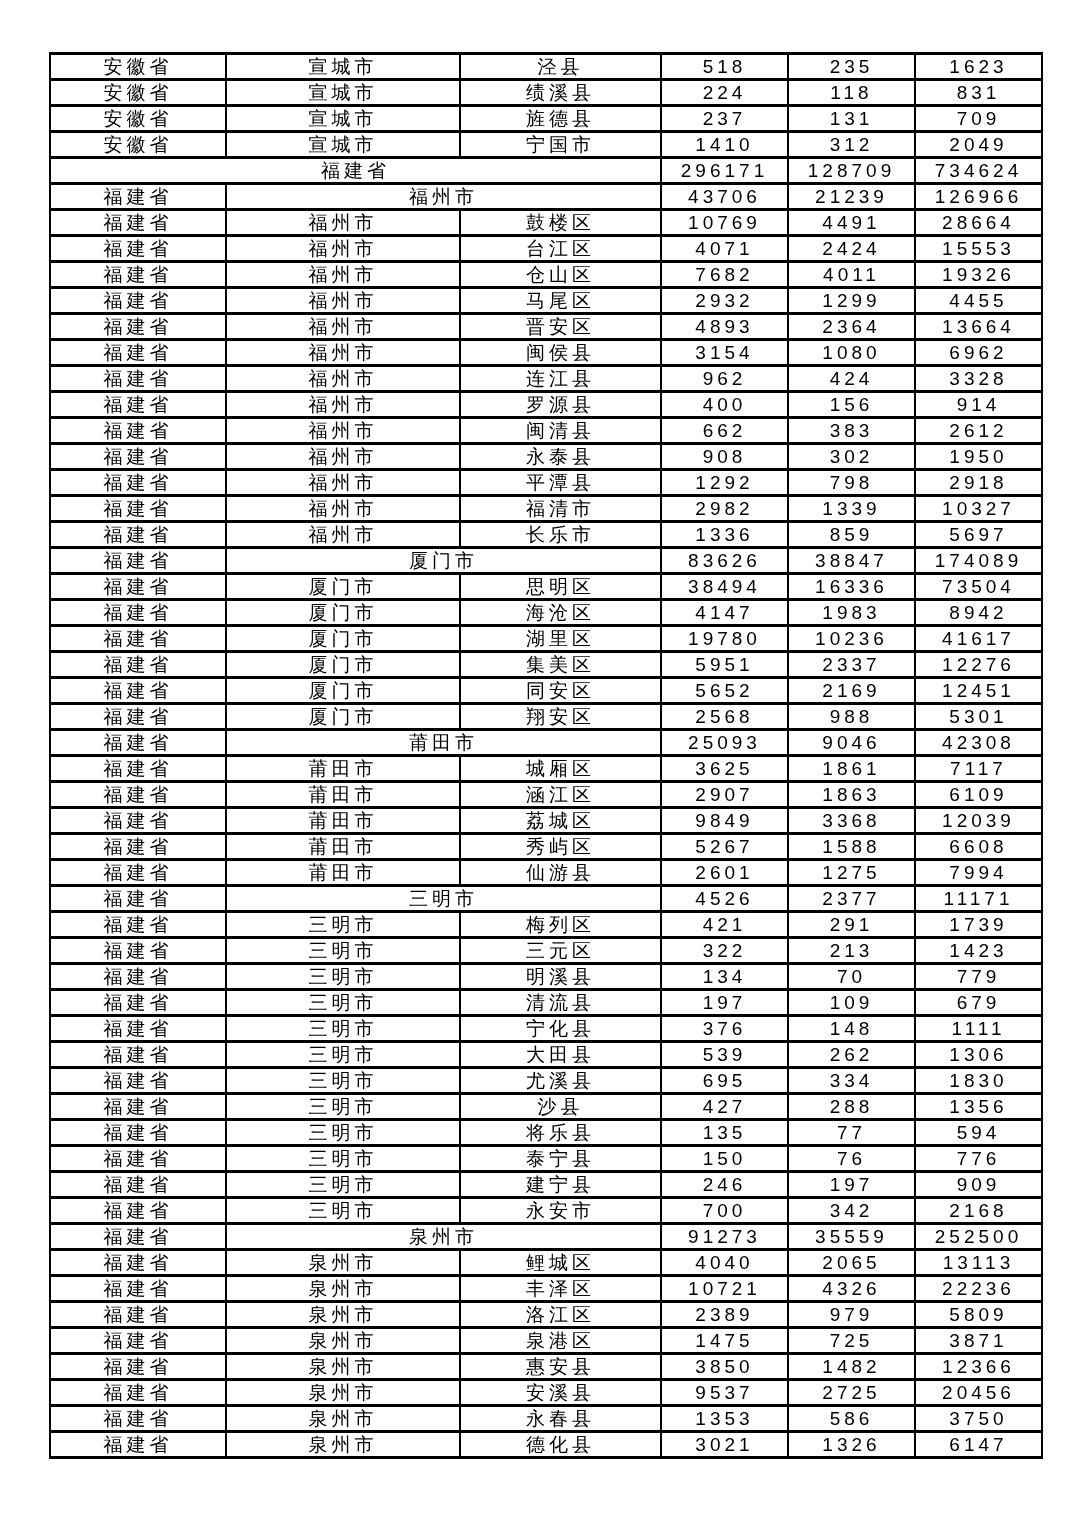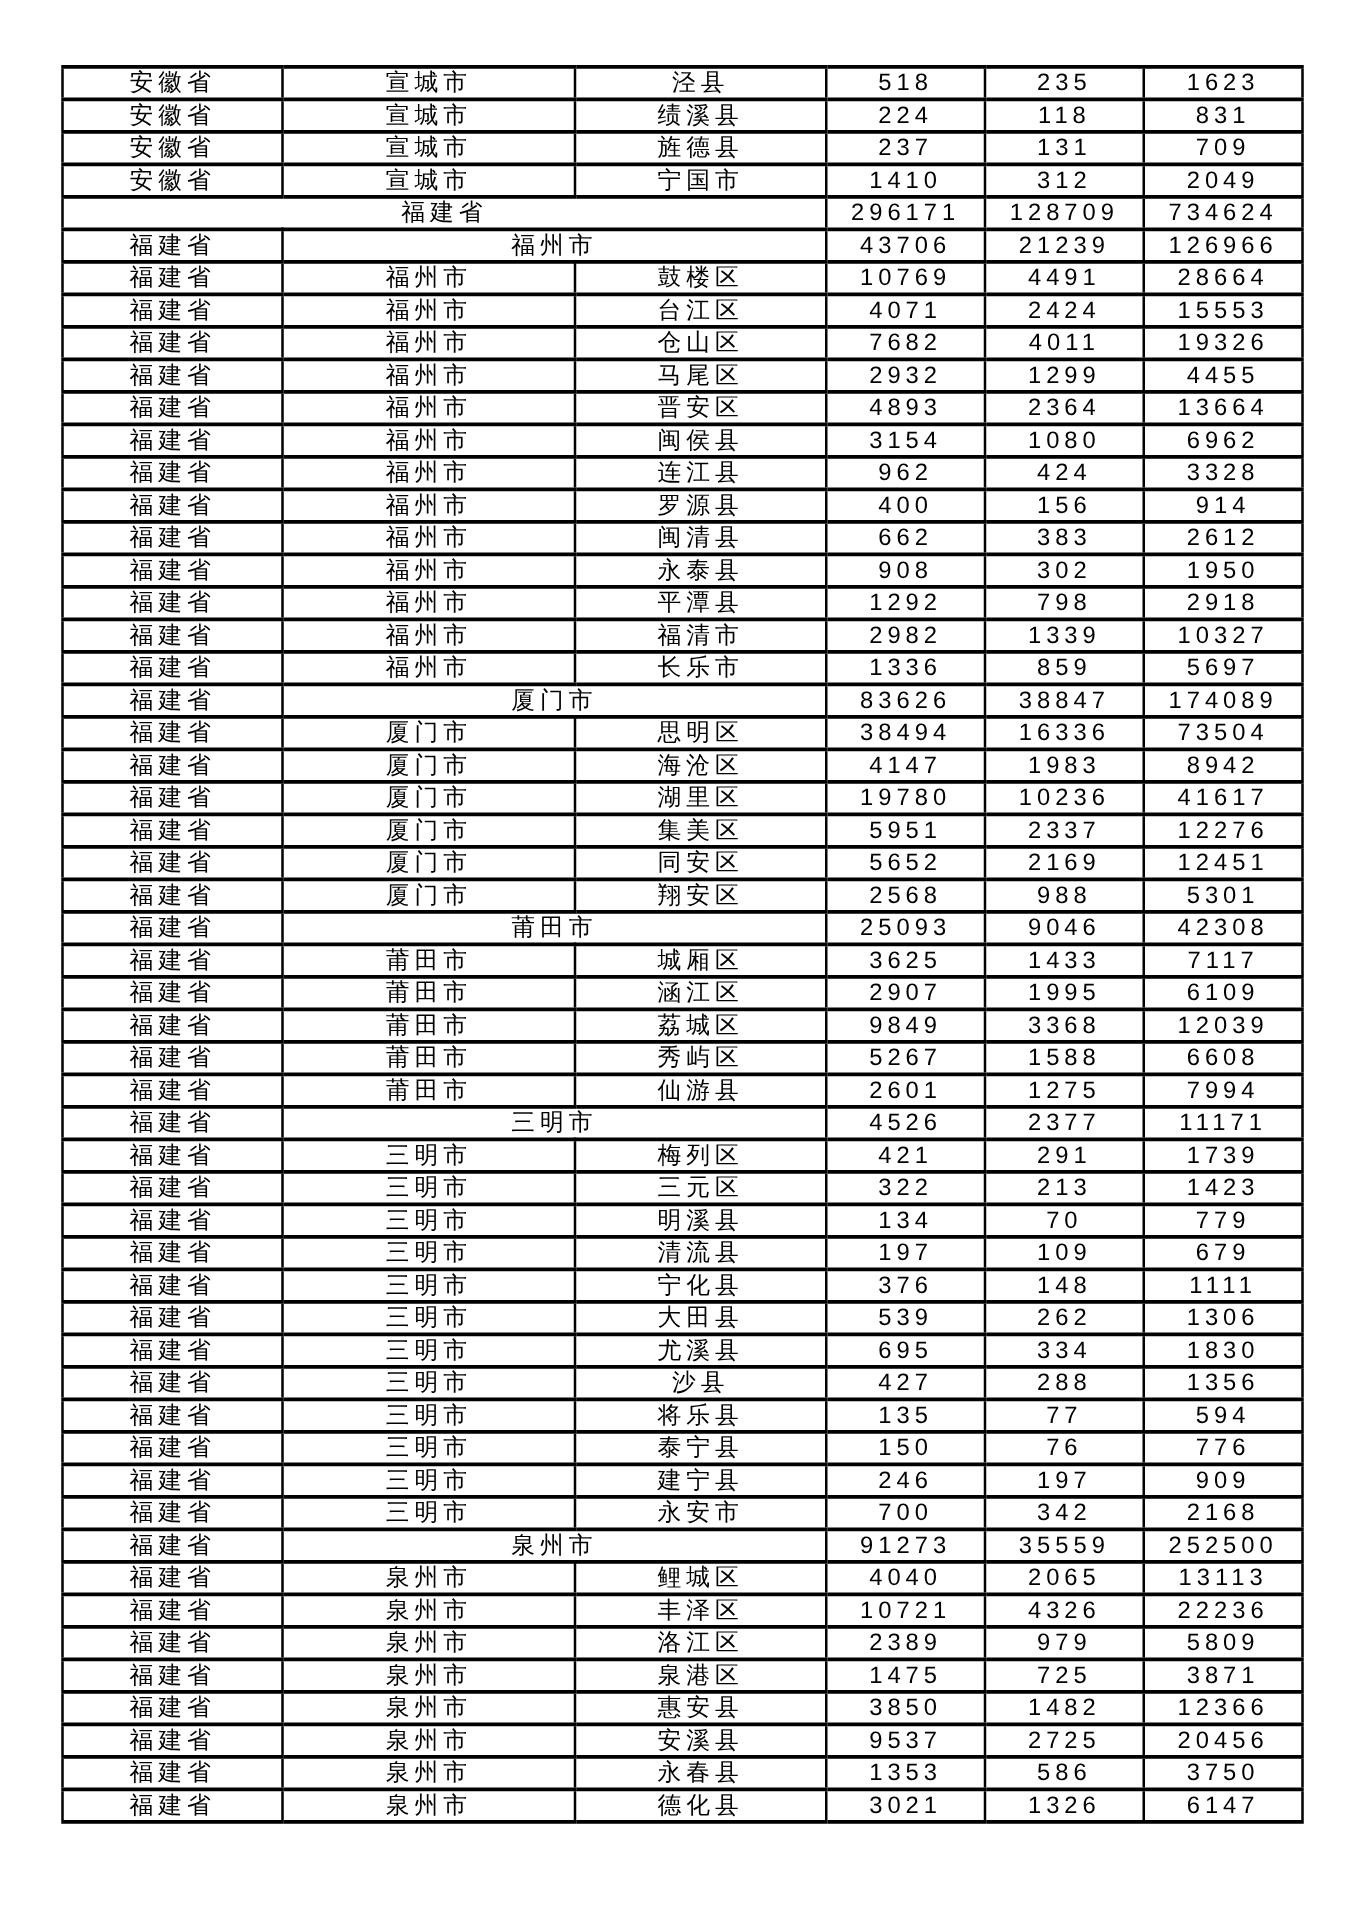--- a/index.html
+++ b/index.html
@@ -264,29 +264,29 @@
           <td colspan="2">莆田市</td>
           <td>25093</td>
           <td>9046</td>
           <td>42308</td>
         </tr>
         <tr>
           <td>福建省</td>
           <td>莆田市</td>
           <td>城厢区</td>
           <td>3625</td>
-          <td>1433</td>
+          <td>1861</td>
           <td>7117</td>
         </tr>
         <tr>
           <td>福建省</td>
           <td>莆田市</td>
           <td>涵江区</td>
           <td>2907</td>
-          <td>1995</td>
+          <td>1863</td>
           <td>6109</td>
         </tr>
         <tr>
           <td>福建省</td>
           <td>莆田市</td>
           <td>荔城区</td>
           <td>9849</td>
           <td>3368</td>
           <td>12039</td>
         </tr>

